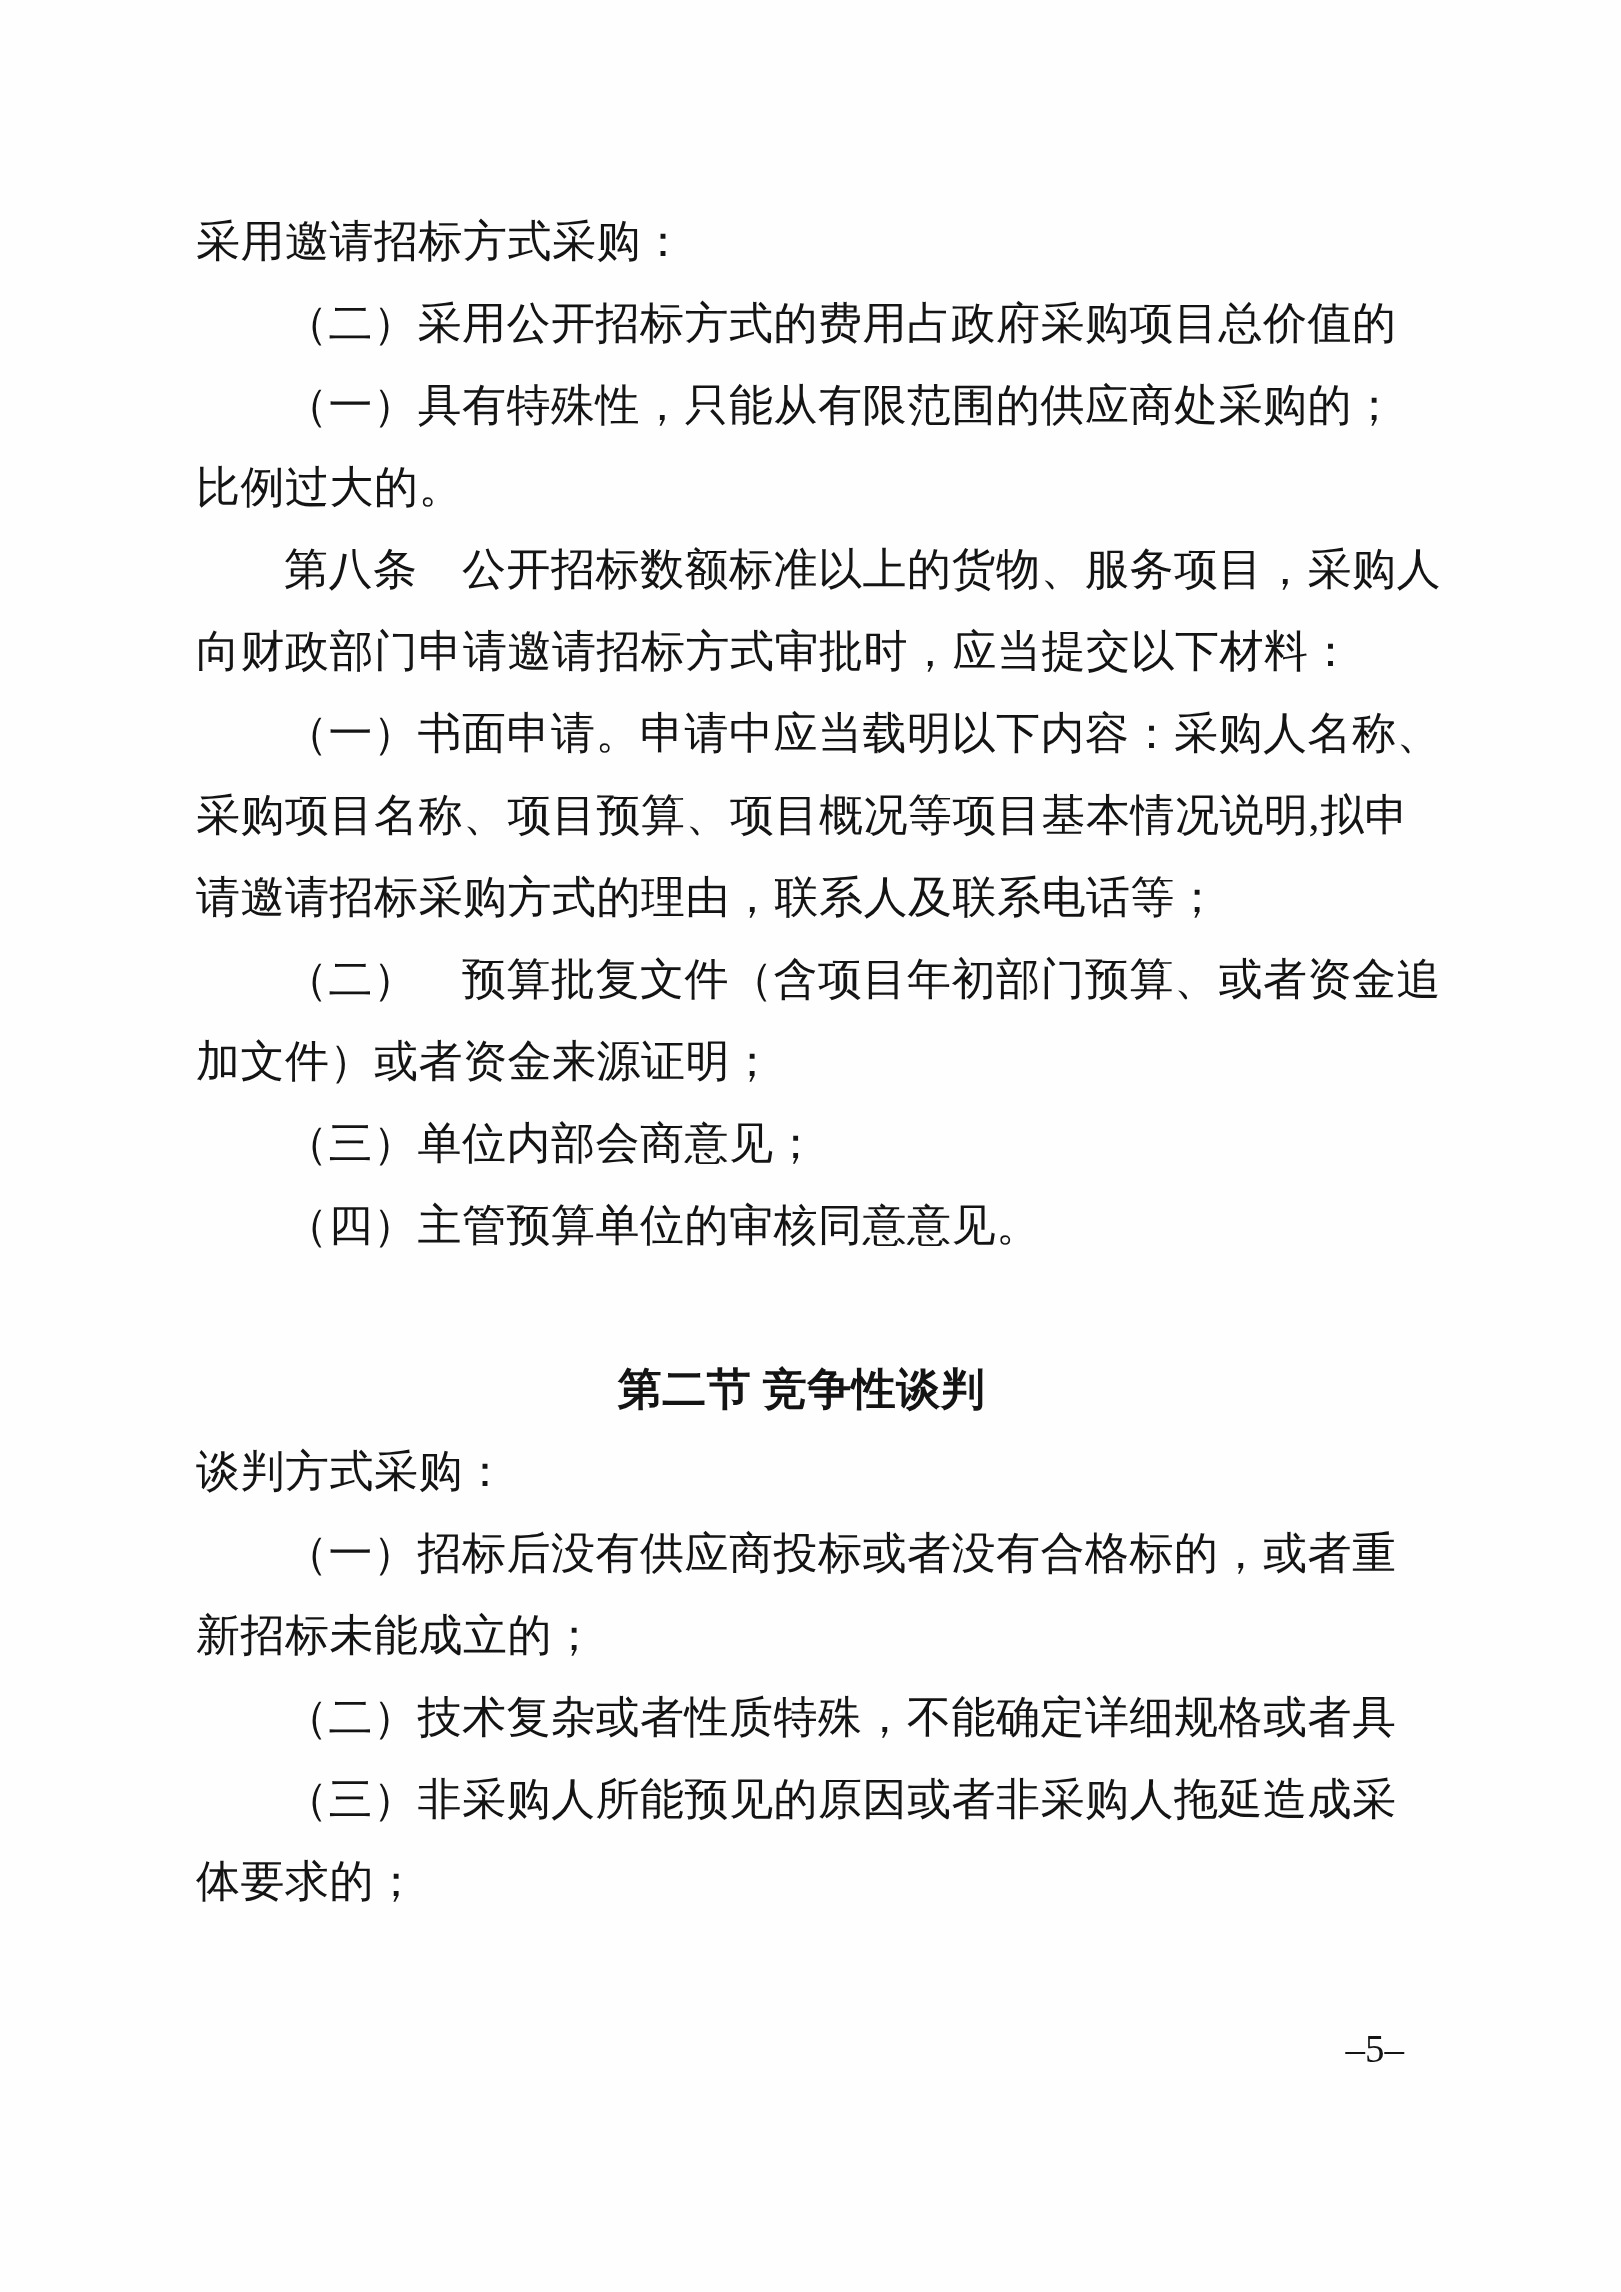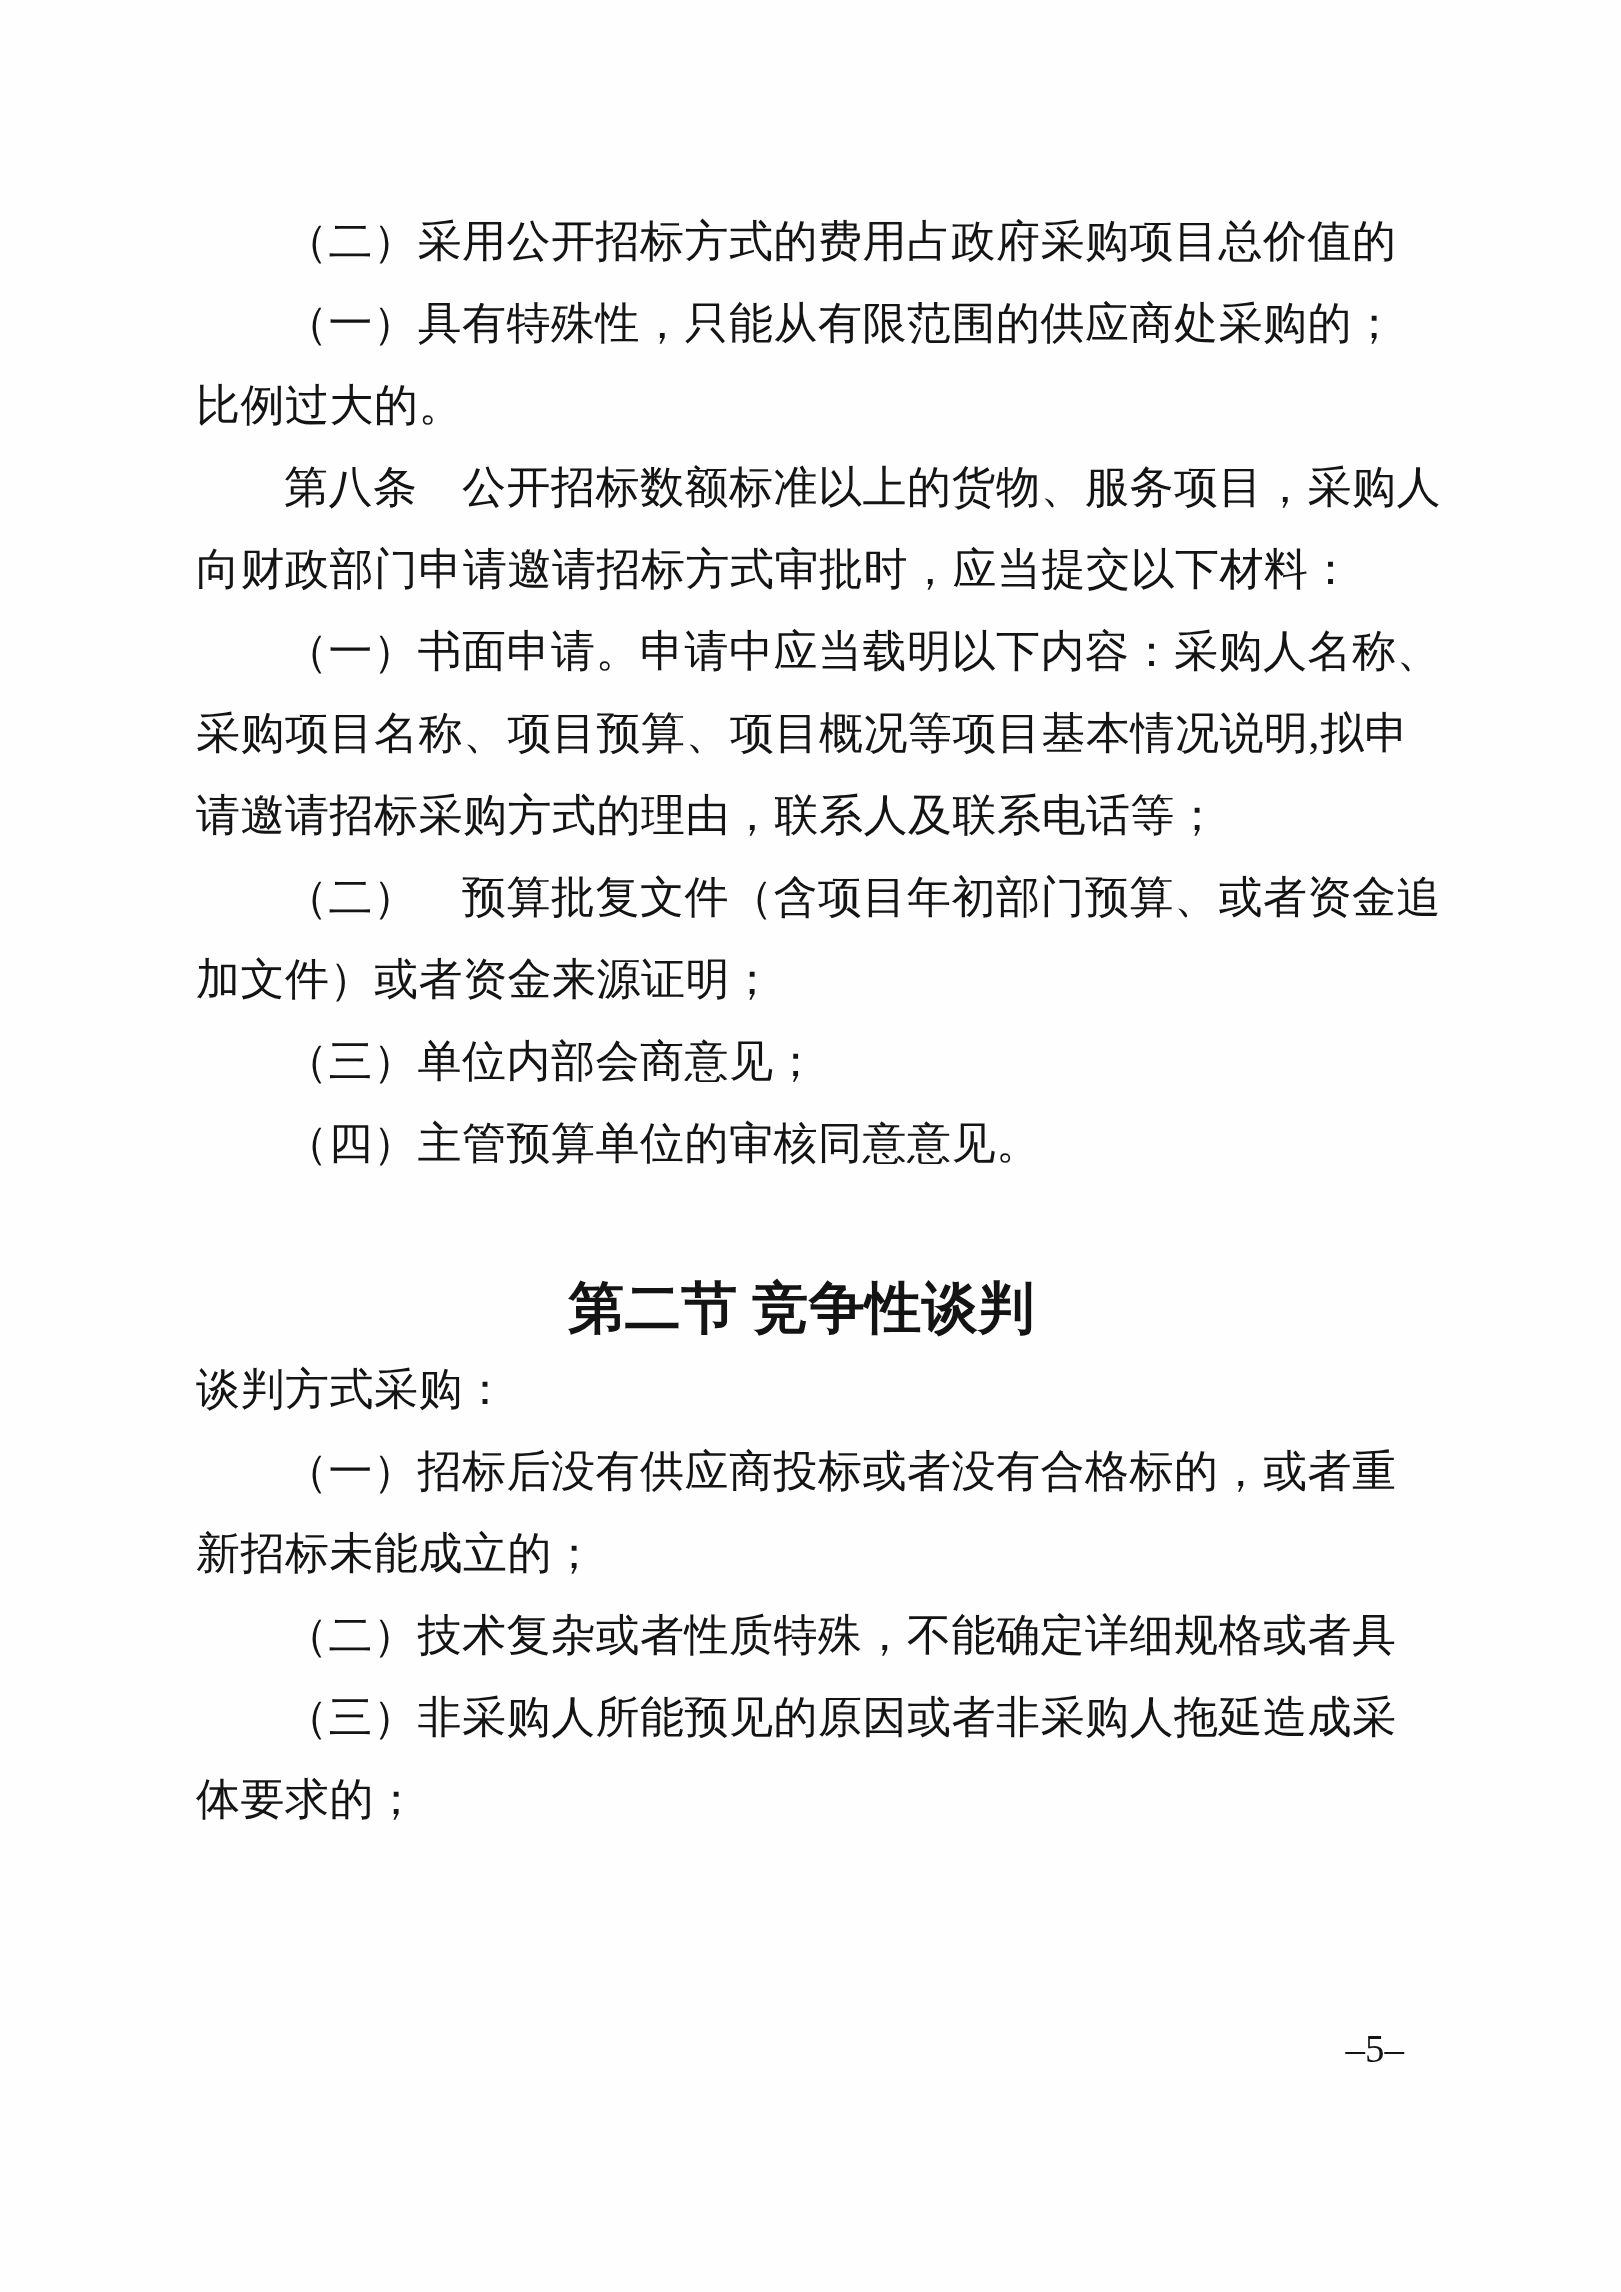--- a/index.html
+++ b/index.html
@@ -30,21 +30,21 @@
     white-space: nowrap;
     text-align: left;
   }
   .indent {
     text-indent: 88px;
   }
   .b {
     font-weight: normal;
   }
   .section-heading {
-    font-size: 56px;
+    font-size: 44px;
     line-height: 82px;
     height: 82px;
     margin: 82px 0 0 0;
     padding: 0;
     text-align: center;
     font-weight: bold;
     letter-spacing: 0.5px;
     white-space: nowrap;
   }
   .page-number {
@@ -56,20 +56,21 @@
     letter-spacing: 0px;
     color: #141414;
   }
 </style>
 </head>
 <body>
 
 <div class="page">
   <div class="content">
 
+    <div class="line">采用邀请招标方式采购：</div>
     <div class="line indent">（二）采用公开招标方式的费用占政府采购项目总价值的</div>
     <div class="line indent">（一）具有特殊性，只能从有限范围的供应商处采购的；</div>
     <div class="line">比例过大的。</div>
 
     <div class="line indent"><span class="b">第八条</span><span>　公开招标数额标准以上的货物、服务项目，采购人</span></div>
     <div class="line">向财政部门申请邀请招标方式审批时，应当提交以下材料：</div>
     <div class="line indent">（一）书面申请。申请中应当载明以下内容：采购人名称、</div>
     <div class="line">采购项目名称、项目预算、项目概况等项目基本情况说明,拟申</div>
     <div class="line">请邀请招标采购方式的理由，联系人及联系电话等；</div>
     <div class="line indent">（二）　预算批复文件（含项目年初部门预算、或者资金追</div>

